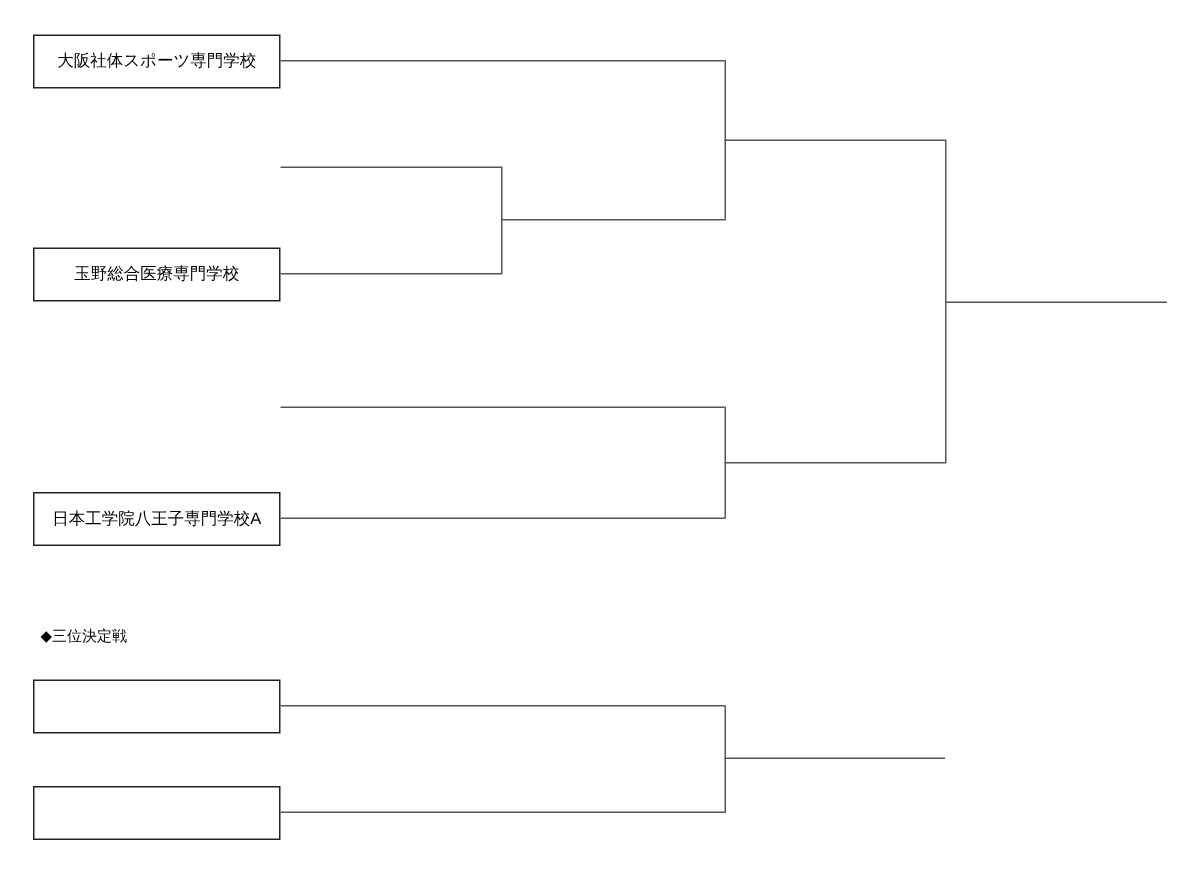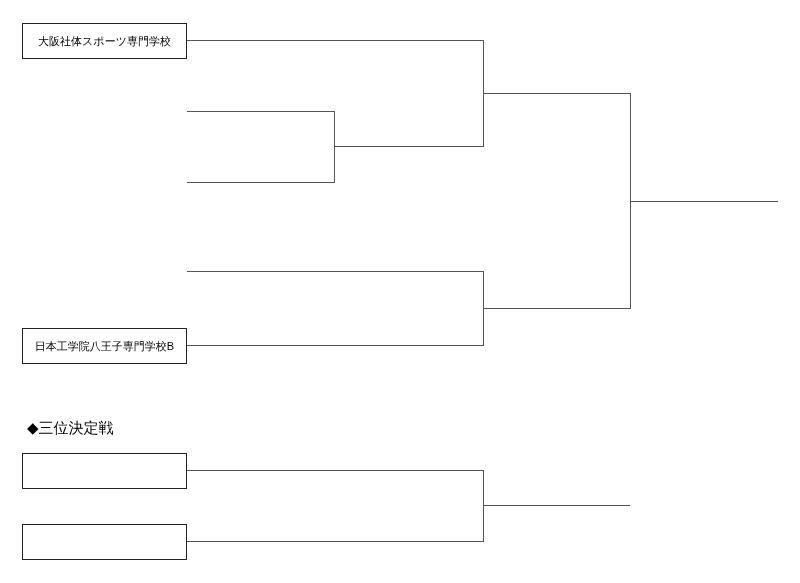--- a/index.html
+++ b/index.html
@@ -41,35 +41,38 @@
   }
   .vline {
     position: absolute;
     width: 1px;
     background: #555555;
   }
   .section-label {
     position: absolute;
     left: 27px;
     top: 420px;
-    font-size: 15px;
+    font-size: 10px;
     line-height: 1;
     white-space: nowrap;
   }
 </style>
 </head>
 <body>
 
 <div class="stage">
 
   <div class="team-box" style="top:23px;">
     <span class="team-name">大阪社体スポーツ専門学校</span>
   </div>
+  <div class="team-box" style="top:165px;">
+    <span class="team-name">玉野総合医療専門学校</span>
+  </div>
   <div class="team-box" style="top:328px;">
-    <span class="team-name">日本工学院八王子専門学校B</span>
+    <span class="team-name">日本工学院八王子専門学校A</span>
   </div>
 
   <div class="hline" style="left:187px; top:40px;  width:296px;"></div>
   <div class="hline" style="left:187px; top:111px; width:147px;"></div>
   <div class="hline" style="left:187px; top:182px; width:147px;"></div>
   <div class="vline" style="left:334px; top:111px; height:72px;"></div>
   <div class="hline" style="left:334px; top:146px; width:149px;"></div>
 
   <div class="vline" style="left:483px; top:40px; height:107px;"></div>
   <div class="hline" style="left:483px; top:93px; width:147px;"></div>

